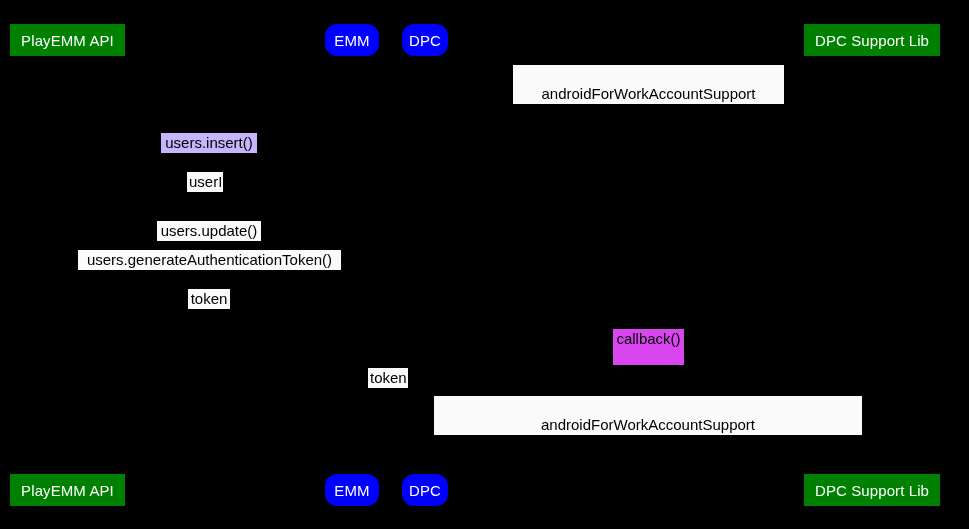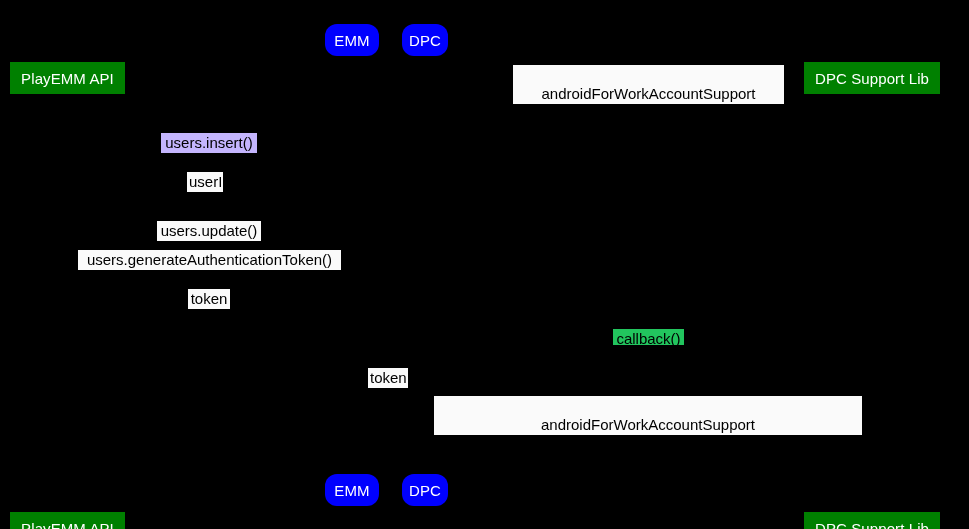--- a/index.html
+++ b/index.html
@@ -21,21 +21,21 @@
     box-sizing: border-box;
     display: flex;
     align-items: center;
     justify-content: center;
     color: #ffffff;
     font-size: 15px;
     line-height: 1;
     white-space: nowrap;
     letter-spacing: 0.1px;
   }
-  .participant.green { background: #008000; margin-top: 38px; }
+  .participant.green { background: #008000; }
   .participant.blue  { background: #0000ff; border-radius: 12px; }
 
   
   .lifeline {
     position: absolute;
     width: 1px;
     background: #000000;
   }
 
   
@@ -99,21 +99,21 @@
     </div>
 
   <div id="messages">
       <div class="msg multiline" style="left: 513px; top: 65px; width: 271px; height: 39px; background: rgb(250, 250, 250); color: rgb(0, 0, 0);">androidForWorkAccountSupport
 .ensureWorkingEnvironment(callback)</div>
       <div class="msg" style="left: 161px; top: 133px; width: 96px; height: 20px; background: #c4b5fd; color: rgb(0, 0, 0);">users.insert()</div>
       <div class="msg" style="left: 187px; top: 172px; width: 36px; height: 20px; background: rgb(250, 250, 250); color: rgb(0, 0, 0);">userID</div>
       <div class="msg" style="left: 157px; top: 221px; width: 104px; height: 20px; background: rgb(250, 250, 250); color: rgb(0, 0, 0);">users.update()</div>
       <div class="msg" style="left: 78px; top: 250px; width: 263px; height: 20px; background: rgb(250, 250, 250); color: rgb(0, 0, 0);">users.generateAuthenticationToken()</div>
       <div class="msg" style="left: 188px; top: 289px; width: 42px; height: 20px; background: rgb(250, 250, 250); color: rgb(0, 0, 0);">token</div>
-      <div class="msg" style="left: 613px; top: 329px; width: 71px; height: 16px; background: #22c55e; color: rgb(0, 0, 0);">callback()</div>
+      <div class="msg" style="left: 613px; top: 329px; width: 71px; height: 36px; background: #d946ef; color: rgb(0, 0, 0);">callback()</div>
       <div class="msg" style="left: 368px; top: 368px; width: 40px; height: 20px; background: rgb(250, 250, 250); color: rgb(0, 0, 0);">token</div>
       <div class="msg multiline" style="left: 434px; top: 396px; width: 428px; height: 39px; background: rgb(250, 250, 250); color: rgb(0, 0, 0);">androidForWorkAccountSupport
 .addAndroidForWorkAccount(token, accountAddedCallback)</div>
     </div>
 
   <div id="foot-row">
       <div class="participant green" style="left: 10px; top: 474px; width: 115px; height: 32px; background: rgb(0, 128, 0); color: rgb(255, 255, 255);">
         <span>PlayEMM API</span>
       </div>
       <div class="participant blue" style="left: 325px; top: 474px; width: 54px; height: 32px; background: rgb(0, 0, 255); color: rgb(255, 255, 255);">

